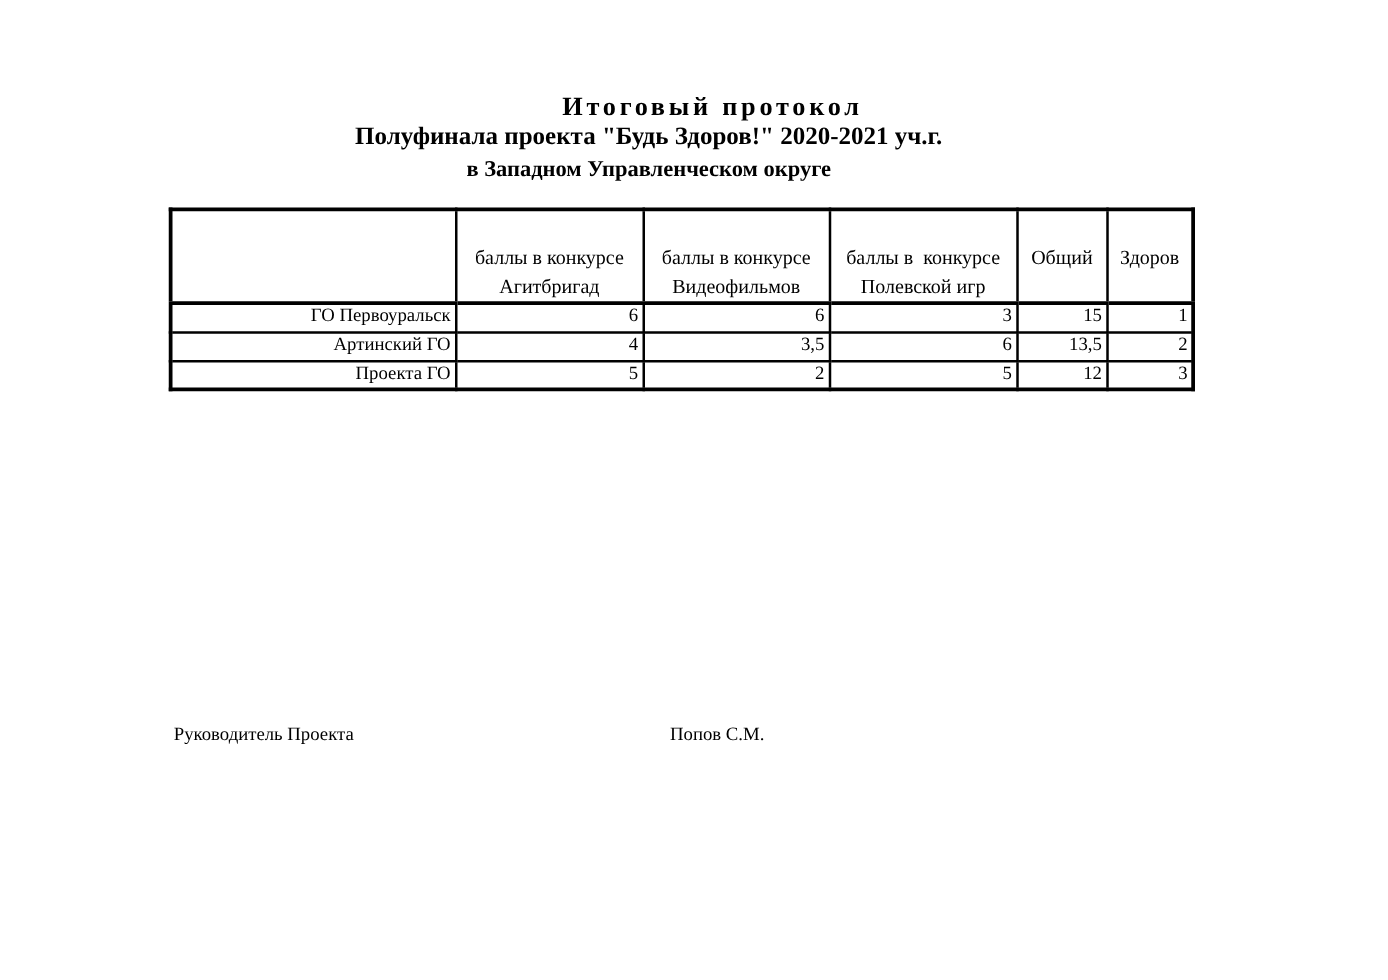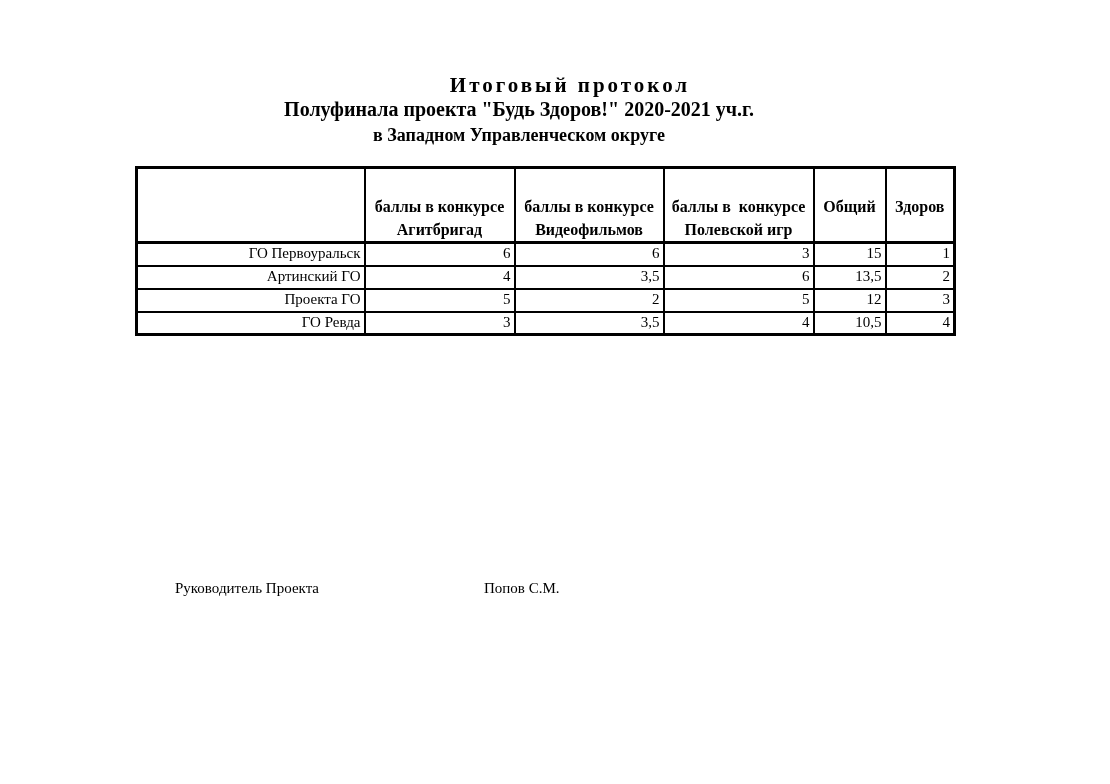--- a/index.html
+++ b/index.html
@@ -34,21 +34,21 @@
   }
   table.results th, table.results td {
     border: 2px solid #000;
     overflow: hidden;
     text-align: right;
   }
   table.results thead th {
     height: 75px;
     vertical-align: top;
     padding-top: 26px;
-    font-weight: bold;
+    font-weight: normal;
     font-size: 16px;
     line-height: 23px;
     text-align: center;
     border-bottom: 3px solid #000;
   }
   .hline { white-space: pre; }
   table.results tbody td {
     height: 23px;
     font-size: 15px;
     vertical-align: middle;
@@ -56,22 +56,22 @@
   }
   td.name-cell { text-align: left; }
   td.num-cell  { text-align: right; padding-right: 3px; }
 
   .sig {
     position: absolute;
     top: 580px;
     font-size: 15px;
     white-space: pre;
   }
-  .sig-role { left: 139px; margin-left: 36px; }
-  .sig-name { left: 484px; text-align: center; }
+  .sig-role { left: 139px; }
+  .sig-name { left: 536px; text-align: center; }
 </style>
 </head>
 <body>
 
 <div>
 
   <div class="title-line title-1">Итоговый протокол</div>
   <div class="title-line title-2">Полуфинала проекта "Будь Здоров!" 2020-2021 уч.г.</div>
   <div class="title-line title-3">в Западном Управленческом округе</div>
 
@@ -121,27 +121,19 @@
           <td class="num-cell">2</td>
         </tr>
         <tr>
           <td class="name-cell">Проекта ГО</td>
           <td class="num-cell">5</td>
           <td class="num-cell">2</td>
           <td class="num-cell">5</td>
           <td class="num-cell">12</td>
           <td class="num-cell">3</td>
         </tr>
-        <tr>
-          <td class="name-cell">ГО Ревда</td>
-          <td class="num-cell">3</td>
-          <td class="num-cell">3,5</td>
-          <td class="num-cell">4</td>
-          <td class="num-cell">10,5</td>
-          <td class="num-cell">4</td>
-        </tr>
       </tbody>
   </table>
 
   <span class="sig sig-role">Руководитель Проекта</span>
   <span class="sig sig-name">Попов С.М.</span>
 
 </div>
 
 </body></html>

